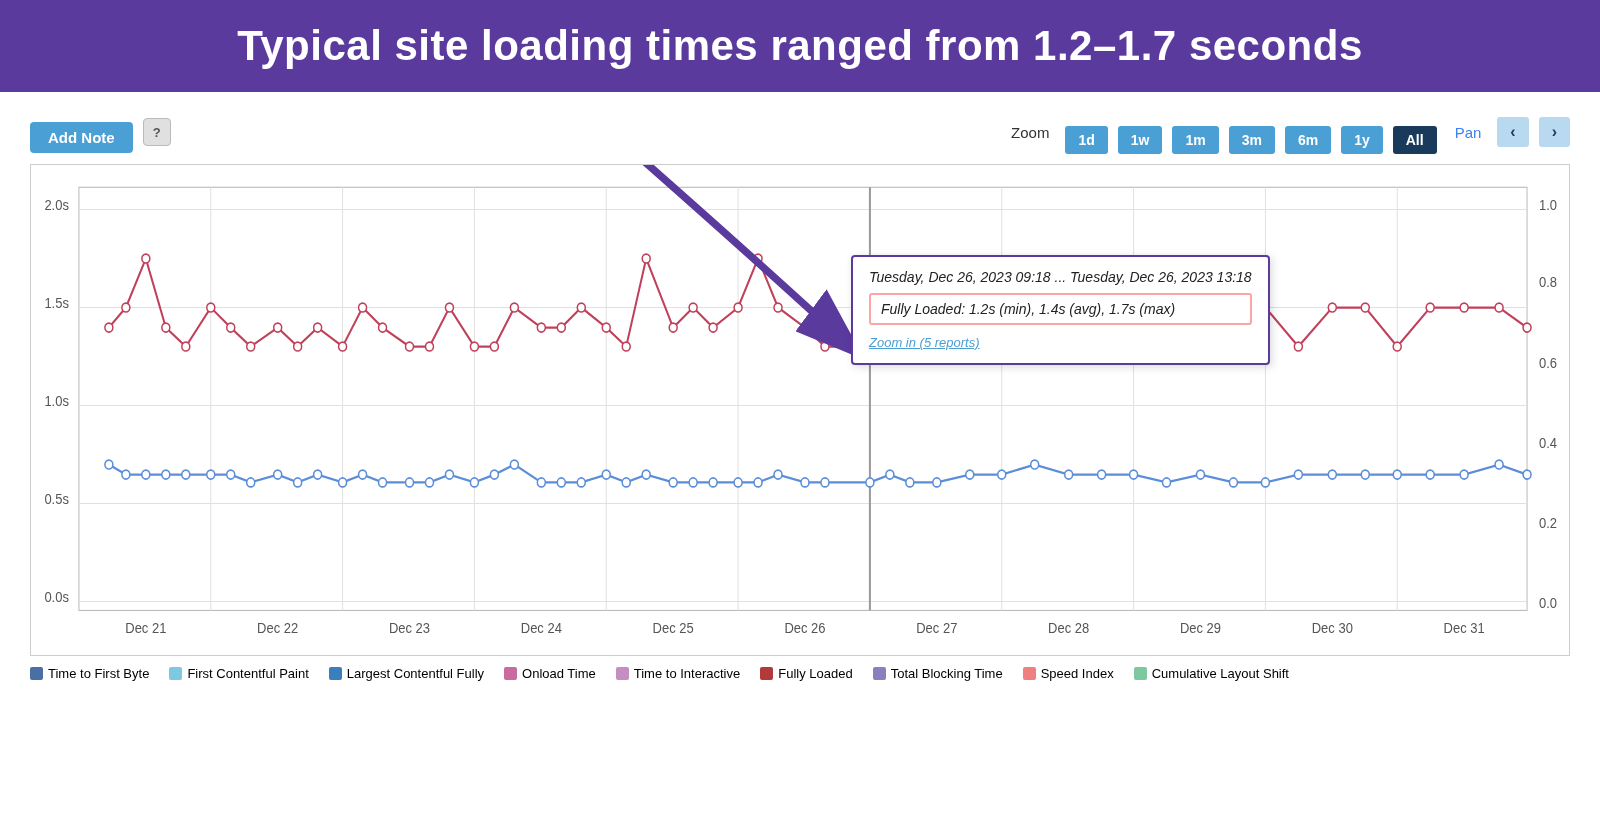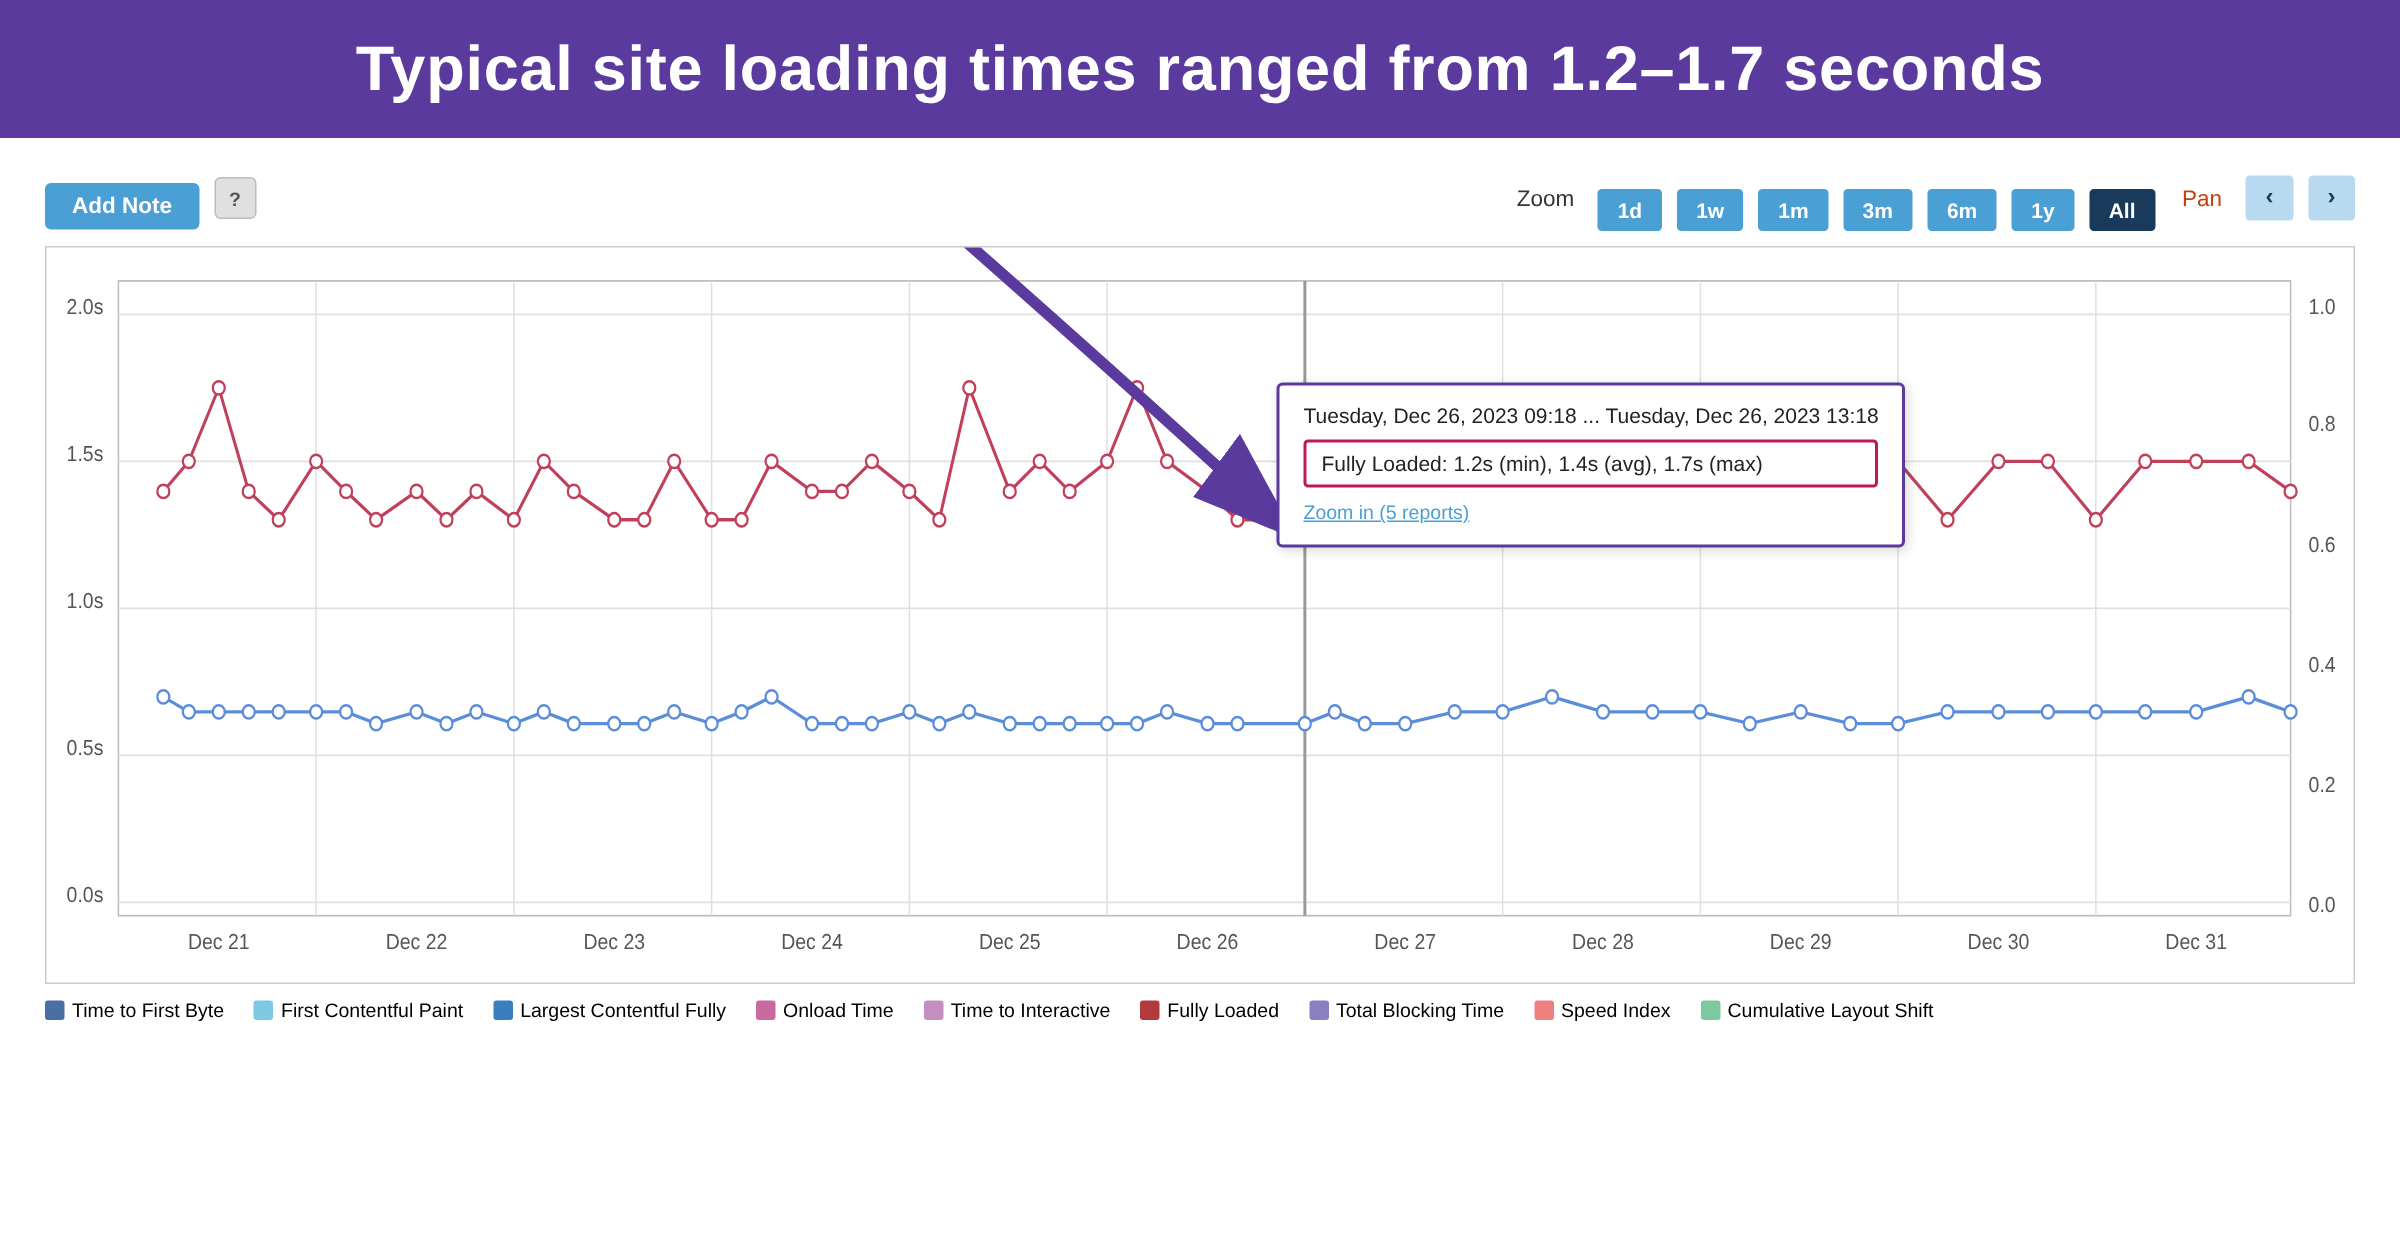--- a/index.html
+++ b/index.html
@@ -73,21 +73,21 @@
       font-size: 14px;
       cursor: pointer;
       font-weight: 600;
       margin-top: 16px;
     }
     .zoom-btn.active-dark {
       background: #1a3a5c;
     }
     .pan-label {
       font-size: 15px;
-      color: #c2410c;
+      color: #3b82f6;
       margin-left: 8px;
       margin-right: 6px;
     }
     .pan-btn {
       background: #b8d9ef;
       color: #1a3a5c;
       border: none;
       border-radius: 3px;
       padding: 6px 13px;
       font-size: 16px;
@@ -109,31 +109,32 @@
       position: absolute;
       top: 90px;
       left: 820px;
       background: #fff;
       border: 2px solid #5b3a9e;
       border-radius: 4px;
       padding: 12px 16px;
       min-width: 370px;
       box-shadow: 2px 2px 8px rgba(0,0,0,0.15);
       z-index: 10;
+      font-style: italic;
     }
     .tooltip-title {
       font-size: 14px;
       color: #222;
       margin-bottom: 8px;
       font-weight: 400;
     }
     .tooltip-metric {
       font-size: 14px;
       color: #222;
-      border: 2px solid #be185d;
+      border: 2px solid #fca5a5;
       padding: 6px 10px;
       border-radius: 3px;
       margin-bottom: 8px;
     }
     .tooltip-zoom-link {
       color: #4a9fd4;
       font-size: 13px;
       text-decoration: underline;
       cursor: pointer;
     }

